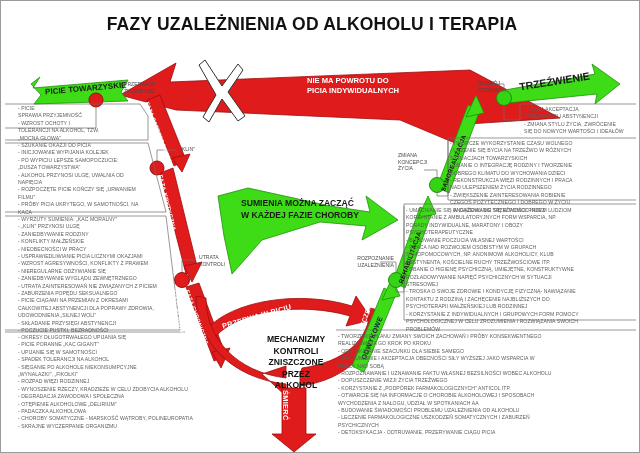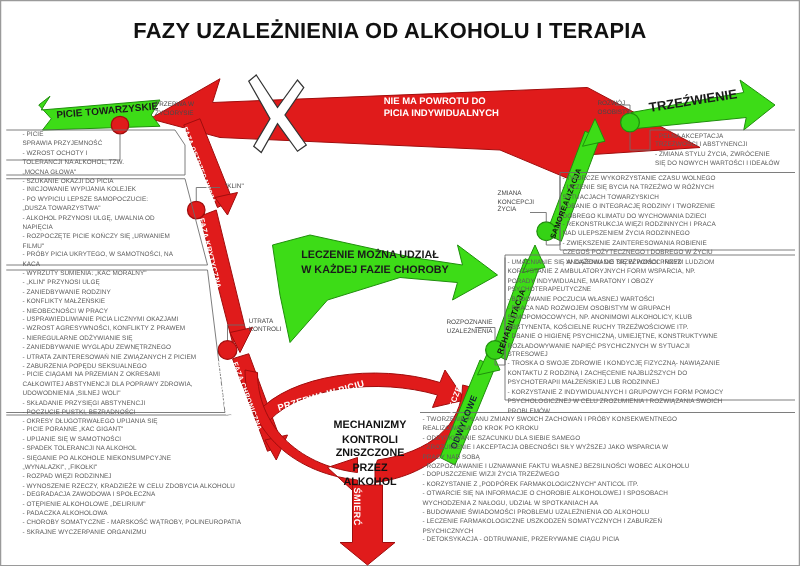--- a/index.html
+++ b/index.html
@@ -164,21 +164,21 @@
   <path class="ln" d="M504,91 L504,84 L492,84"></path>
 </svg>
 
 <div class="greentext" style="left:45px;top:83px;transform:rotate(-5deg);font-size:8px;">PICIE TOWARZYSKIE</div>
 
 <div class="greentext" style="left:519px;top:76px;transform:rotate(-9deg);font-size:10.5px;">TRZEŹWIENIE</div>
 
 <div class="redtext ctr" style="left:307px;top:76px;text-align:left;">NIE MA POWROTU DO
 PICIA INDYWIDUALNYCH</div>
 
-<div class="greentext" style="left:241px;top:198px;">LECZENIE MOŻNA UDZIAŁ
+<div class="greentext" style="left:241px;top:198px;">SUMIENIA MOŻNA ZACZĄĆ
 W KAŻDEJ FAZIE CHOROBY</div>
 
 <div class="centerbox" style="left:252px;top:298px;width:88px;">MECHANIZMY
 KONTROLI
 ZNISZCZONE
 PRZEZ
 ALKOHOL</div>
 
 <div class="onarrow" style="left:150px;top:101px;transform:rotate(69deg);font-size:5.3px;">FAZA OSTRZEGAWCZA</div>
 

